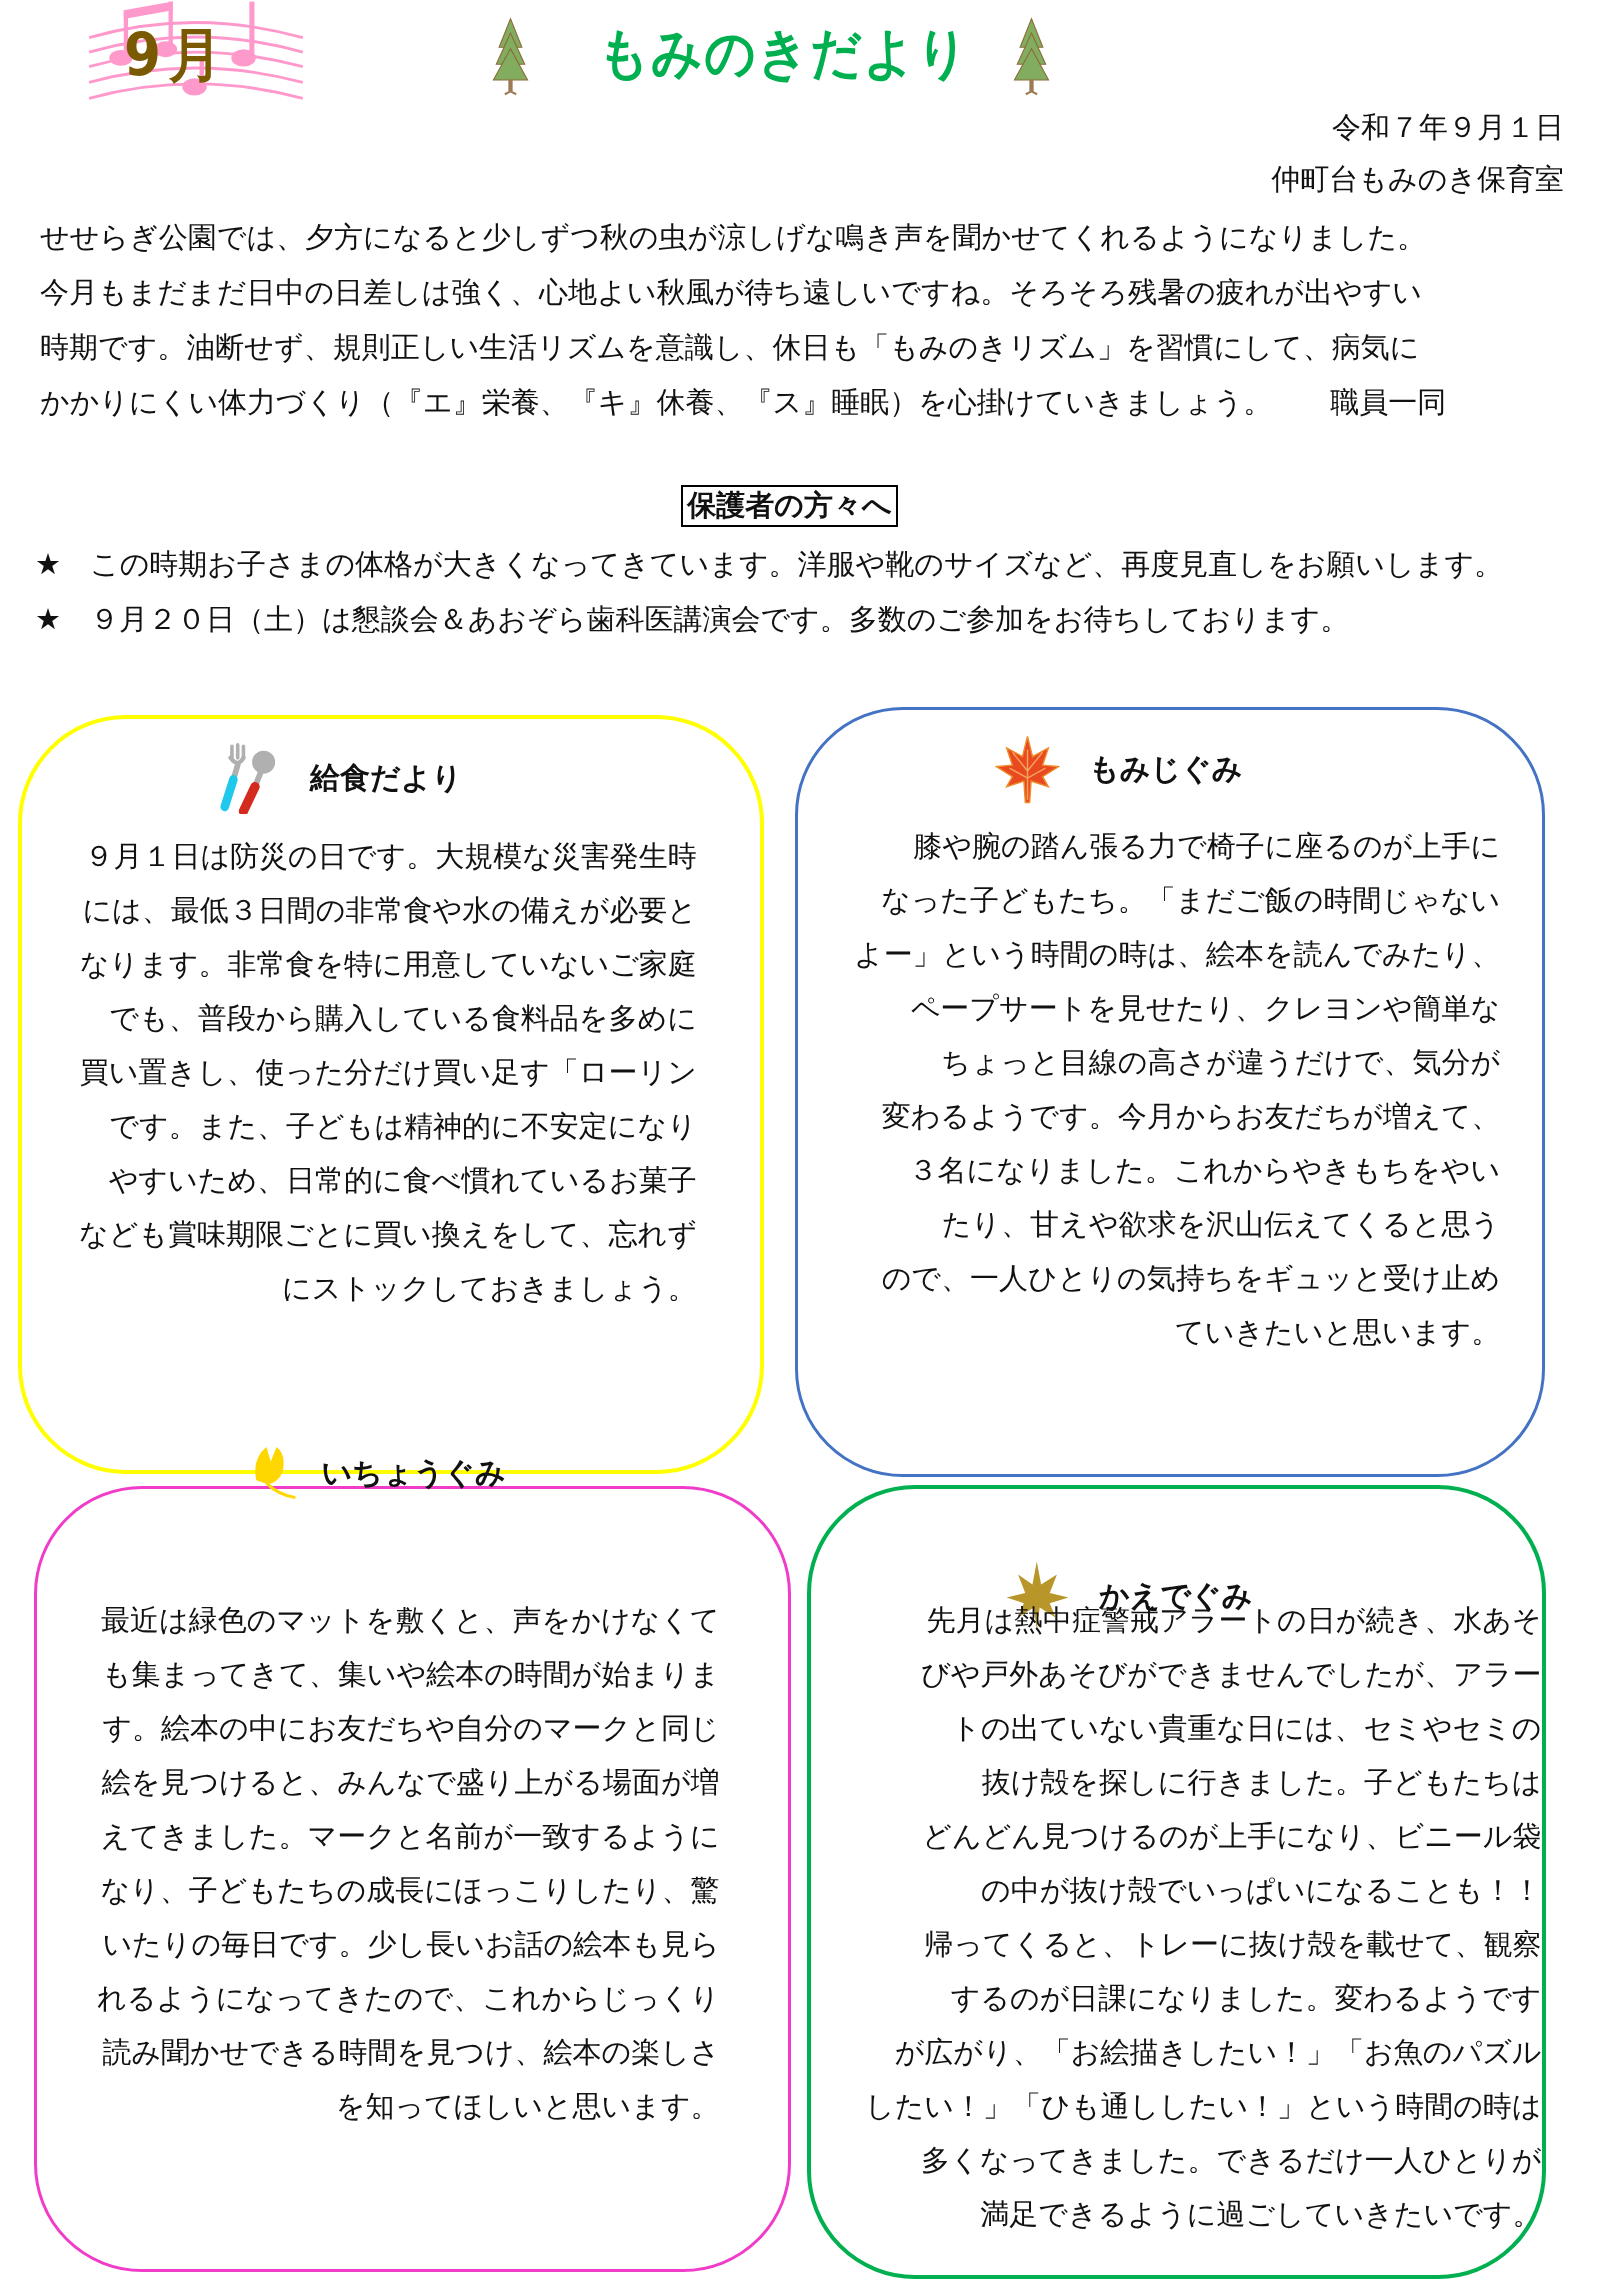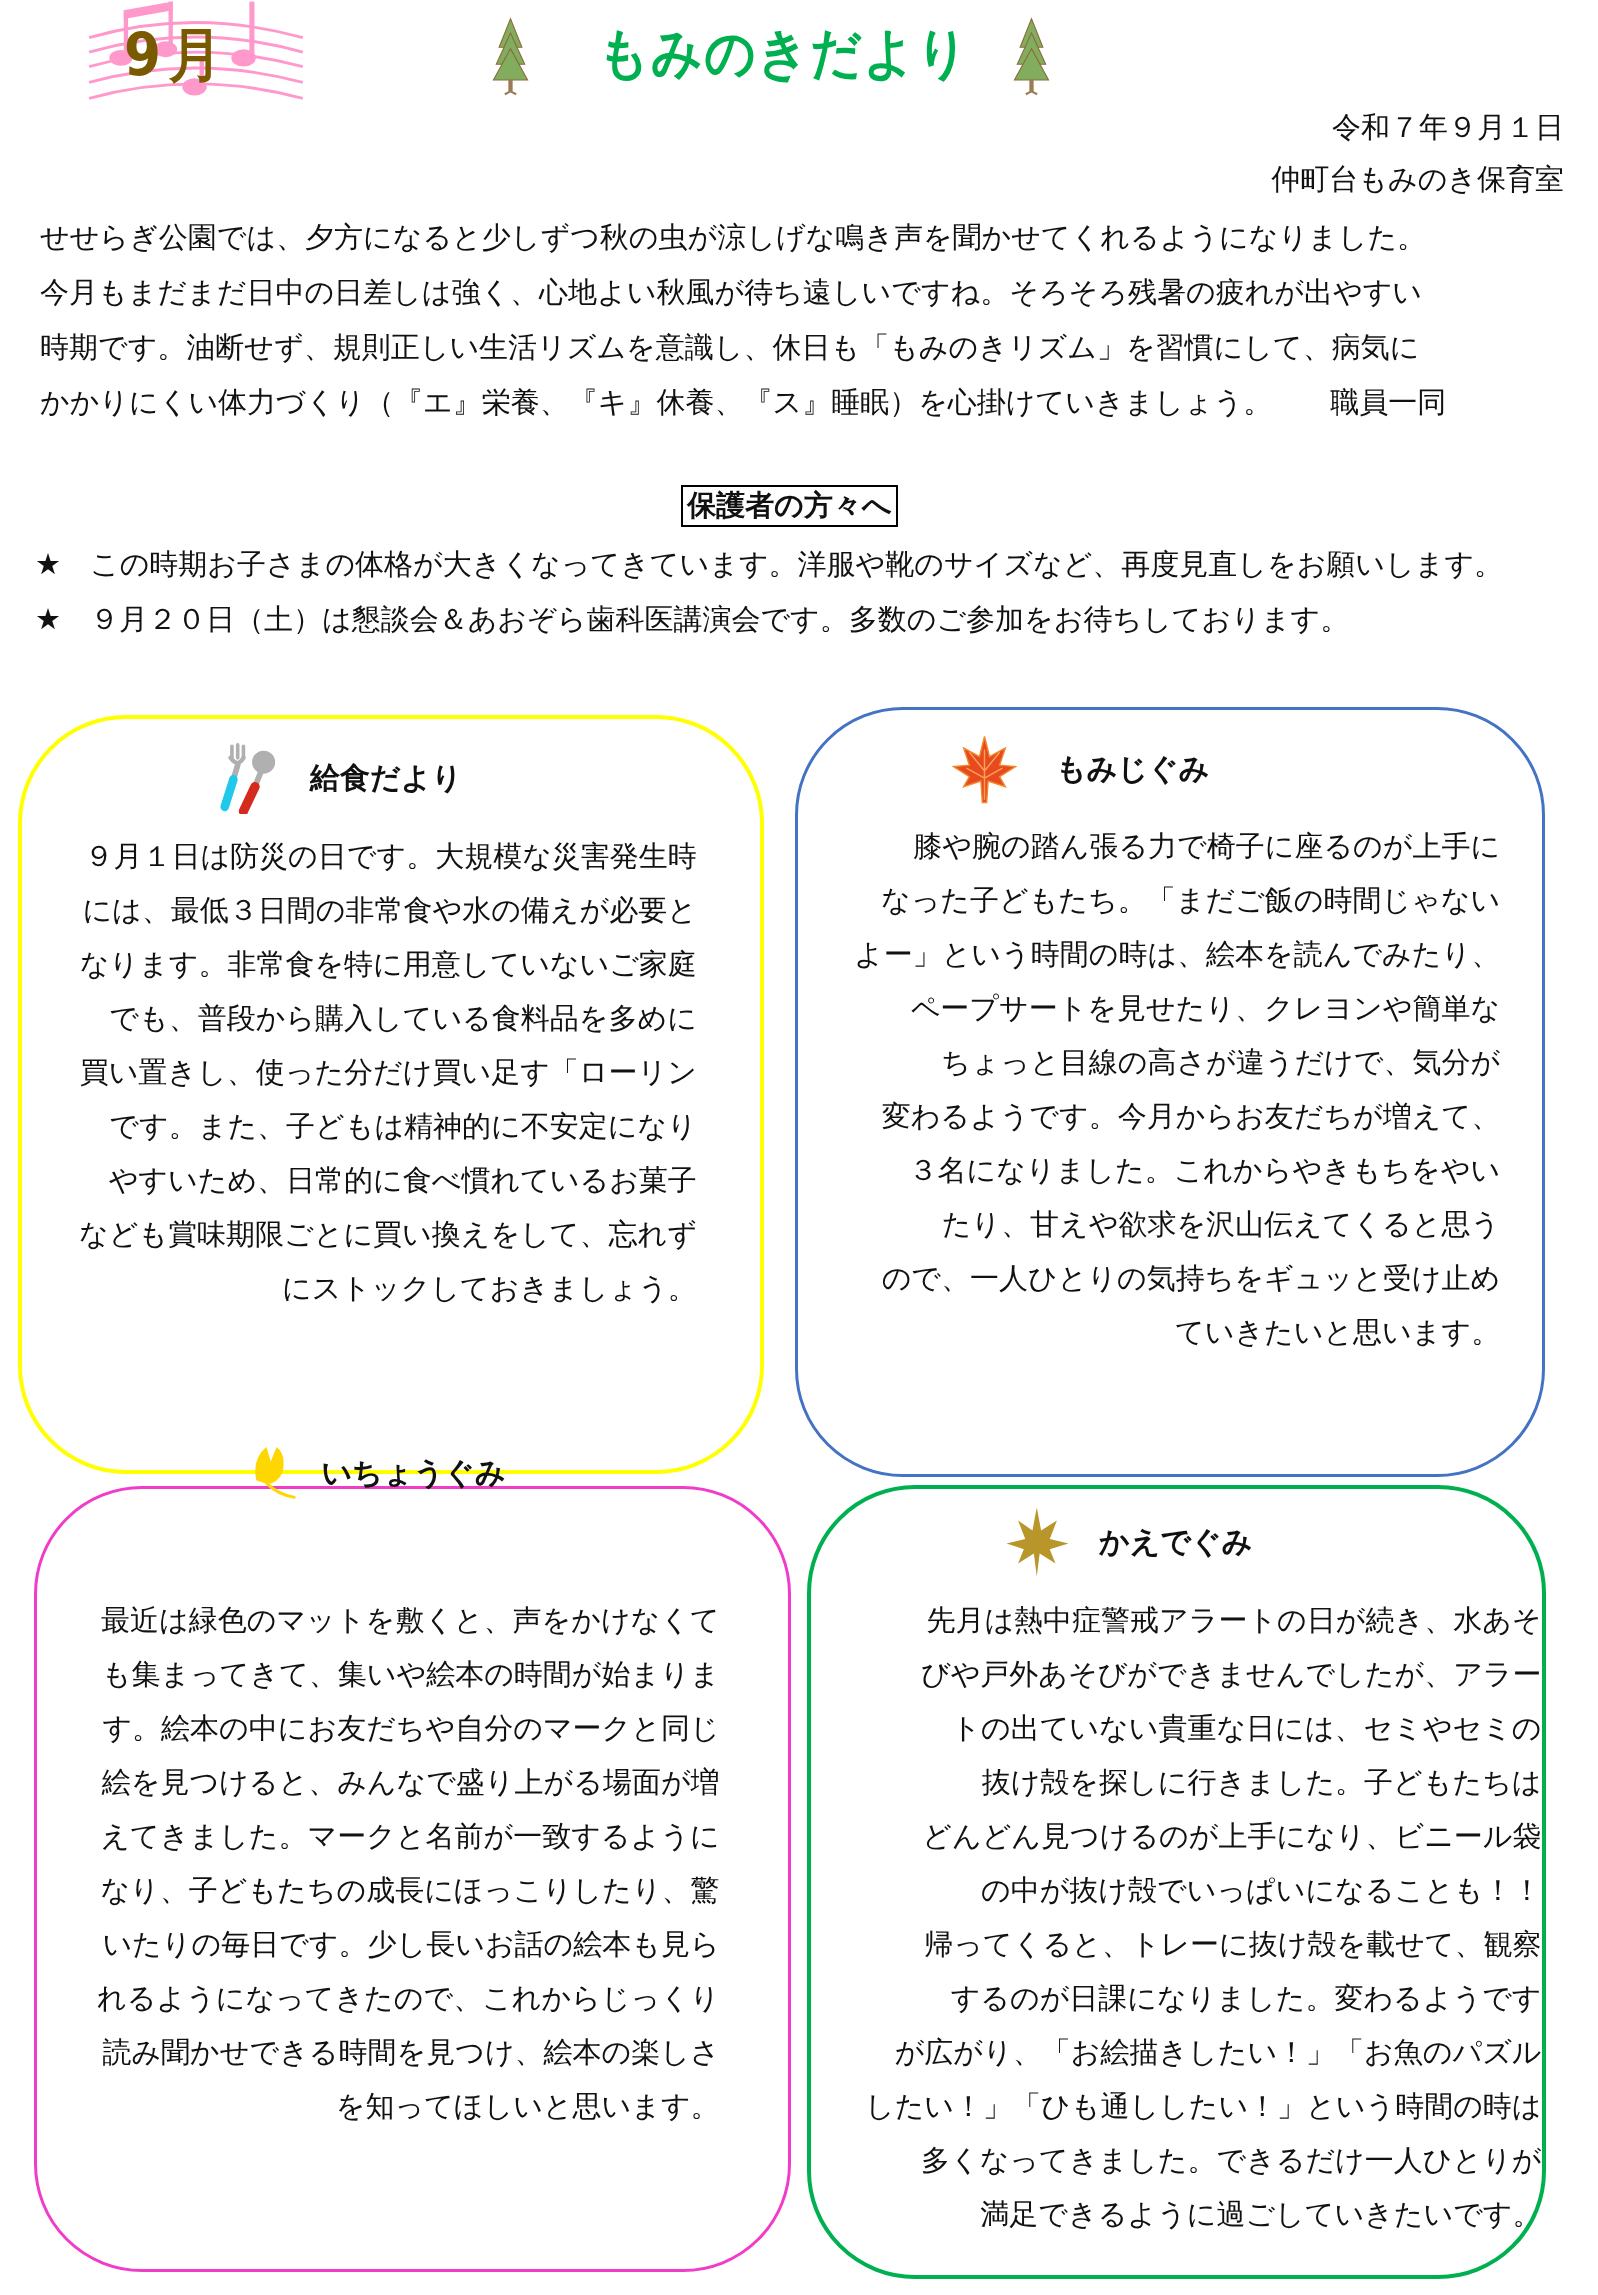--- a/index.html
+++ b/index.html
@@ -113,21 +113,21 @@
   <div>なります。非常食を特に用意していないご家庭</div>
   <div>でも、普段から購入している食料品を多めに</div>
   <div>買い置きし、使った分だけ買い足す「ローリン</div>
   <div>です。また、子どもは精神的に不安定になり</div>
   <div>やすいため、日常的に食べ慣れているお菓子</div>
   <div>なども賞味期限ごとに買い換えをして、忘れず</div>
   <div>にストックしておきましょう。</div>
 </div>
 
 <div class="box" style="left:795px;top:707px;width:750px;height:770px;border:3.6px solid #4472c4;"></div>
-<div class="box-head" style="left:952px;top:735px;gap:10px;">
+<div class="box-head" style="left:995px;top:735px;">
   <svg class="h-icon" width="65" height="69" viewBox="0 0 90 96">
     <path d="M45 2 L52 30 L74 18 L66 42 L88 44 L66 58 L74 72 L50 64 L48 94 L42 94 L40 64 L16 72 L24 58 L2 44 L24 42 L16 18 L38 30 Z" fill="#e8491e" stroke="#f08a2a" stroke-width="2"></path>
     <path d="M45 90 L45 20 M45 60 L20 46 M45 60 L70 46 M45 50 L24 24 M45 50 L66 24" stroke="#f5a25a" stroke-width="2" fill="none"></path>
   </svg>
   <span>もみじぐみ</span>
 </div>
 <div class="box-body" style="left:854px;top:819px;">
   <div>膝や腕の踏ん張る力で椅子に座るのが上手に</div>
   <div>なった子どもたち。「まだご飯の時間じゃない</div>
   <div>よー」という時間の時は、絵本を読んでみたり、</div>
@@ -155,21 +155,21 @@
   <div>絵を見つけると、みんなで盛り上がる場面が増</div>
   <div>えてきました。マークと名前が一致するように</div>
   <div>なり、子どもたちの成長にほっこりしたり、驚</div>
   <div>いたりの毎日です。少し長いお話の絵本も見ら</div>
   <div>れるようになってきたので、これからじっくり</div>
   <div>読み聞かせできる時間を見つけ、絵本の楽しさ</div>
   <div>を知ってほしいと思います。</div>
 </div>
 
 <div class="box" style="left:807px;top:1485px;width:739px;height:794px;border:4.3px solid #00b050;"></div>
-<div class="box-head" style="left:1005px;top:1506px;justify-content:flex-end;">
+<div class="box-head" style="left:1005px;top:1560px;justify-content:flex-end;">
   <svg class="h-icon" width="65" height="72" viewBox="0 0 90 100">
     <path d="M44 2 L50 34 L72 20 L62 46 L88 52 L62 60 L70 80 L48 66 L44 98 L40 66 L18 80 L26 60 L2 52 L28 46 L18 20 L38 34 Z" fill="#b8962a"></path>
   </svg>
   <span>かえでぐみ</span>
 </div>
 <div class="box-body" style="left:865px;top:1593px;">
   <div>先月は熱中症警戒アラートの日が続き、水あそ</div>
   <div>びや戸外あそびができませんでしたが、アラー</div>
   <div>トの出ていない貴重な日には、セミやセミの</div>
   <div>抜け殻を探しに行きました。子どもたちは</div>

